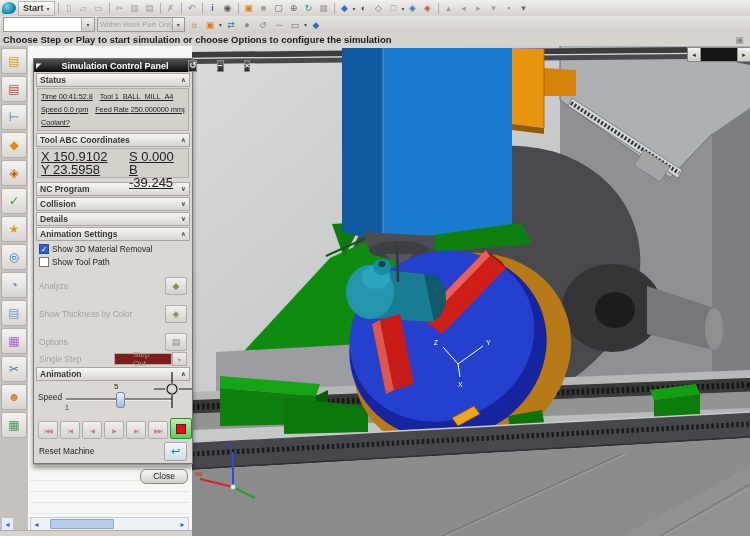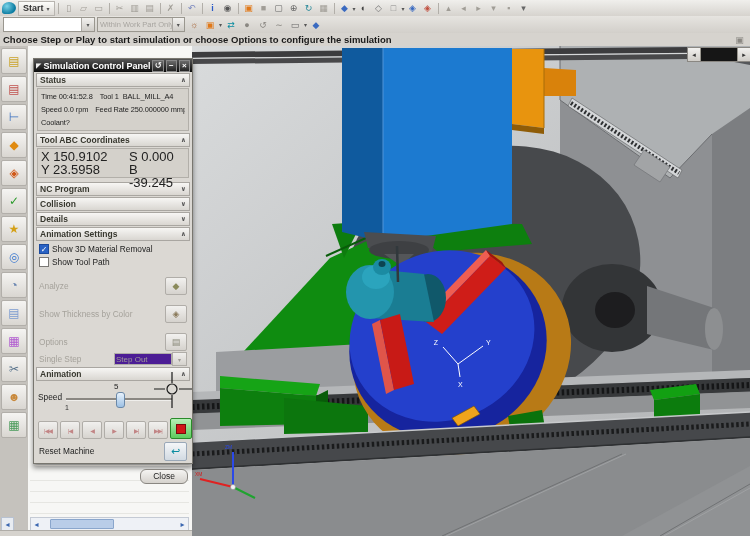--- a/index.html
+++ b/index.html
@@ -43,44 +43,44 @@
   .vp{position:absolute;top:46px;left:192px;width:558px;height:490px;}
   .vpscroll{position:absolute;top:47px;left:687px;width:62px;height:13px;display:flex;border:1px solid #8a8782;}
   .vpsbtn{width:12px;background:linear-gradient(#f2f1ef,#d0cdc8);border-right:1px solid #9a978f;
         font-size:7px;color:#333;display:flex;align-items:center;justify-content:center;}
   .vpsbtn:last-child{border-right:none;border-left:1px solid #9a978f;}
   .vptrack{flex:1;background:#161616;}
   
   .dlg{position:absolute;left:33px;top:58px;width:158px;height:404px;background:#dbd8d3;border:1px solid #78766f;
        box-shadow:0 4px 5px rgba(0,0,0,0.45);font-size:8.5px;}
   .dtitle{height:13px;background:linear-gradient(#555,#0a0a0a);color:#fff;display:flex;align-items:center;
-       gap:2px;padding:0 2px;font-size:9px;font-weight:bold;}
+       gap:20px;padding:0 2px;font-size:9px;font-weight:bold;}
   .dtico{font-size:7px;color:#eee;}
   .dttxt{flex:1;white-space:nowrap;}
   .dtbtn{width:11px;height:10px;font-size:8px;line-height:10px;text-align:center;color:#fff;
        background:linear-gradient(#6a6a6a,#222);border:1px solid #888;}
   .shdr{height:12px;margin:1px 2px 0 2px;background:linear-gradient(#f7f6f4,#d9d6d1);border:1px solid #a9a6a1;
        display:flex;align-items:center;padding:0 3px;font-weight:bold;font-size:8.5px;color:#38382f;}
   .chev{margin-left:auto;font-size:6.5px;color:#555;}
-  .sbox{margin:1px 3px 2px 3px;background:#d4d1cb;border:1px solid #b2afa9;padding:1px 3px;}
+  .sbox{margin:1px 3px 2px 3px;background:#d4d1cb;border:1px solid #b2afa9;padding:1px 3px;text-decoration:underline;}
   .sline{height:13px;line-height:13px;font-size:7.4px;letter-spacing:-0.1px;white-space:nowrap;overflow:hidden;}
   .sline b{font-weight:normal;}
   .gap{display:inline-block;width:7px;}
   .crow{display:flex;height:13px;line-height:13px;font-size:13px;}
   .crow .cl{flex:1;}
   .crow .cr{width:56px;text-align:left;}
   .chkrow{height:11px;margin:2px 0 1px 5px;display:flex;align-items:center;gap:3px;font-size:8.3px;color:#222;}
   .chk{width:10px;height:10px;border:1px solid #7a7875;background:#fff;box-sizing:border-box;}
   .chk.on{background:#2a62c4;border-color:#1c4a9c;color:#fff;font-size:8px;line-height:9px;text-align:center;}
   .disrow{height:18px;margin:10px 5px 1px 5px;display:flex;align-items:center;font-size:8.3px;color:#a5a29b;}
   .dbtn{margin-left:auto;width:20px;height:16px;border:1px solid #b0ada8;border-radius:2px;
        background:linear-gradient(#f2f1ef,#d5d2cd);display:flex;align-items:center;justify-content:center;font-size:9px;}
   .ssrow{height:14px;margin:1px 5px;display:flex;align-items:center;font-size:8.3px;color:#a5a29b;}
-  .ddl{margin-left:auto;width:58px;height:12px;border:1px solid #b0ada8;background:#4c1d95;color:#a09d96;
-       font-size:8px;display:flex;align-items:center;padding:0 1px;box-sizing:border-box;}
+  .ddl{margin-left:auto;width:58px;height:12px;border:1px solid #b0ada8;background:#7f1d1d;color:#a09d96;
+       font-size:8px;display:flex;align-items:center;padding:0 18px;box-sizing:border-box;}
   .ddlbtn{width:13px;height:12px;border:1px solid #b0ada8;background:linear-gradient(#f0efed,#d5d2cd);
        font-size:6px;color:#a09d96;display:flex;align-items:center;justify-content:center;}
   .speedblk{position:relative;height:33px;margin:1px 4px 0 4px;}
   .spv{position:absolute;left:76px;top:0;font-size:8px;color:#222;}
   .spl{position:absolute;left:0;top:10px;font-size:8.3px;color:#222;}
   .sptrack{position:absolute;left:28px;right:16px;top:16px;height:2px;background:#8a8782;border-bottom:1px solid #f0efec;}
   .spthumb{position:absolute;left:78px;top:10px;width:7px;height:14px;border:1px solid #6a88a8;border-radius:3px;
        background:linear-gradient(#e8f2fc,#9cc0e4);}
   .spmin{position:absolute;left:27px;top:22px;font-size:7px;color:#333;}
   .pbtns{display:flex;gap:2px;margin:3px 0 0 4px;align-items:flex-end;}

